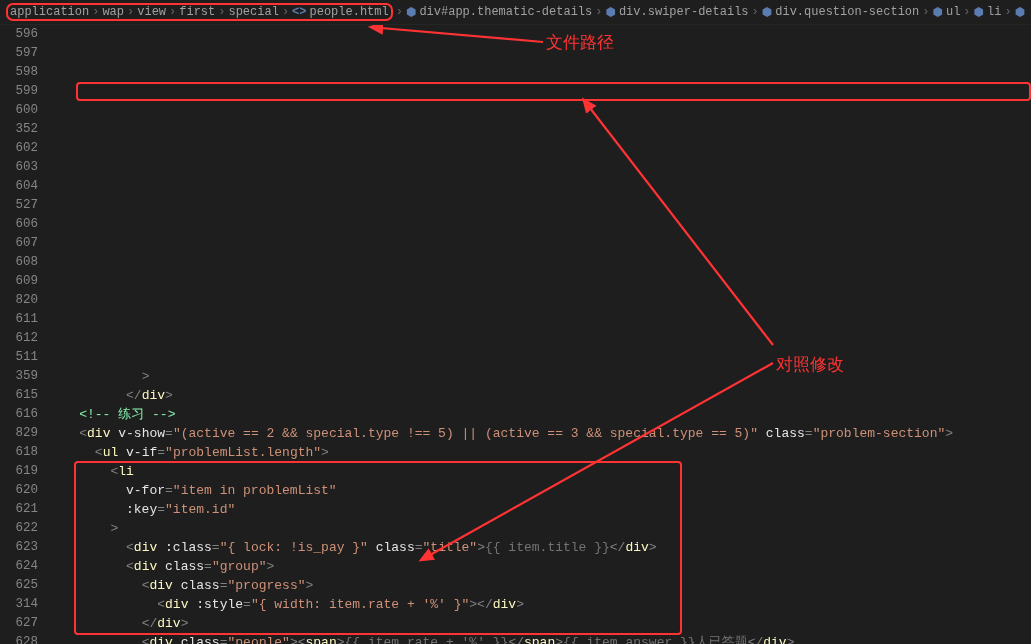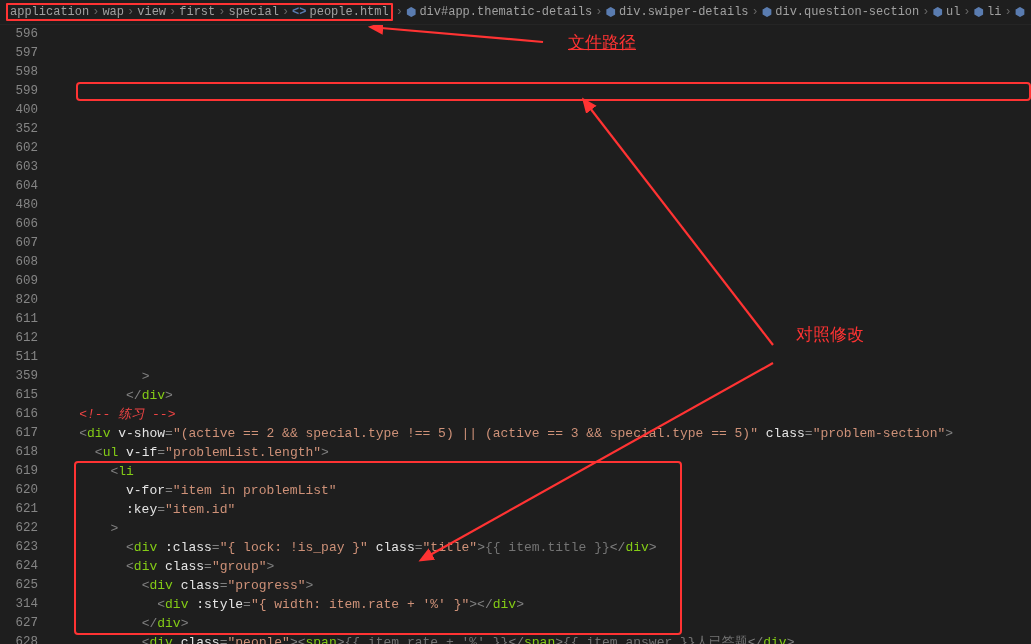--- a/index.html
+++ b/index.html
@@ -25,21 +25,21 @@
   white-space: nowrap;
   overflow: hidden;
   border-bottom: 1px solid #252525;
 }
 .breadcrumb .sep { color: #666; }
 .breadcrumb .crumb { color: #a0a0a0; }
 .breadcrumb .cube-icon { color: #5a7cb0; display: inline-block; }
 .breadcrumb .code-icon { color: #5a7cb0; display: inline-block; font-weight: bold; }
 .highlight-path {
   border: 2px solid #ff3333;
-  border-radius: 1px;
+  border-radius: 7px;
   padding: 0 2px;
   display: inline-flex;
   align-items: center;
   gap: 3px;
 }
 
 .editor-area {
   display: flex;
   height: calc(100% - 22px);
   overflow: hidden;
@@ -58,26 +58,26 @@
 .code {
   flex: 1;
   font-size: 13px;
   line-height: 19px;
   white-space: pre;
   position: relative;
 }
 .code-line { height: 19px; }
 
 
-.c-tag { color: #84cc16; }
+.c-tag { color: #fef9c3; }
 .c-attr { color: #e5e5e5; }
 .c-str { color: #ce9178; }
 .c-punct { color: #808080; }
 .c-text { color: #737373; }
-.c-comment { color: #ef4444; font-style: italic; }
+.c-comment { color: #86efac; }
 
 .red-box {
   position: absolute;
   border: 2px solid #ff3333;
   border-radius: 4px;
   pointer-events: none;
 }
 .annotation {
   position: absolute;
   color: #ff3333;
@@ -129,59 +129,59 @@
   <span class="cube-icon">⬢</span>
 
 </div>
 
 <div class="editor-area">
   <div class="gutter" id="gutter">
       <div>596</div>
       <div>597</div>
       <div>598</div>
       <div>599</div>
-      <div>400</div>
+      <div>600</div>
       <div>352</div>
       <div>602</div>
       <div>603</div>
       <div>604</div>
-      <div>480</div>
+      <div>527</div>
       <div>606</div>
       <div>607</div>
       <div>608</div>
       <div>609</div>
       <div>820</div>
       <div>611</div>
       <div>612</div>
       <div>511</div>
       <div>359</div>
       <div>615</div>
       <div>616</div>
-      <div>617</div>
+      <div>829</div>
       <div>618</div>
       <div>619</div>
       <div>620</div>
       <div>621</div>
       <div>622</div>
       <div>623</div>
       <div>624</div>
       <div>625</div>
       <div>314</div>
       <div>627</div>
       <div>628</div>
     </div>
   <div class="code" id="code">
 
     
     <div class="red-box" style="left:28px; top:57px; width:955px; height:19px;"></div>
     <div class="red-box" style="left:26px; top:436px; width:608px; height:174px;"></div>
 
     
-    <div class="annotation" style="left:520px; top:8px;text-decoration:underline;">文件路径</div>
-    <div class="annotation" style="left:728px; top:300px;margin-left:20px;">对照修改</div>
+    <div class="annotation" style="left:498px; top:8px;">文件路径</div>
+    <div class="annotation" style="left:728px; top:330px;">对照修改</div>
 
     
     <svg class="arrow" style="left:325px; top:-5px; width:175px; height:30px;">
       <defs>
           <marker id="ah1" markerWidth="8" markerHeight="8" refX="1" refY="3" orient="auto">
             <path d="M0,0 L0,6 L7,3 z" fill="#ff3333"></path>
           </marker>
         </defs>
       <line x1="170" y1="22" x2="8" y2="8" stroke="#ff3333" stroke-width="2.2" marker-end="url(#ah1)"></line>
     </svg>

